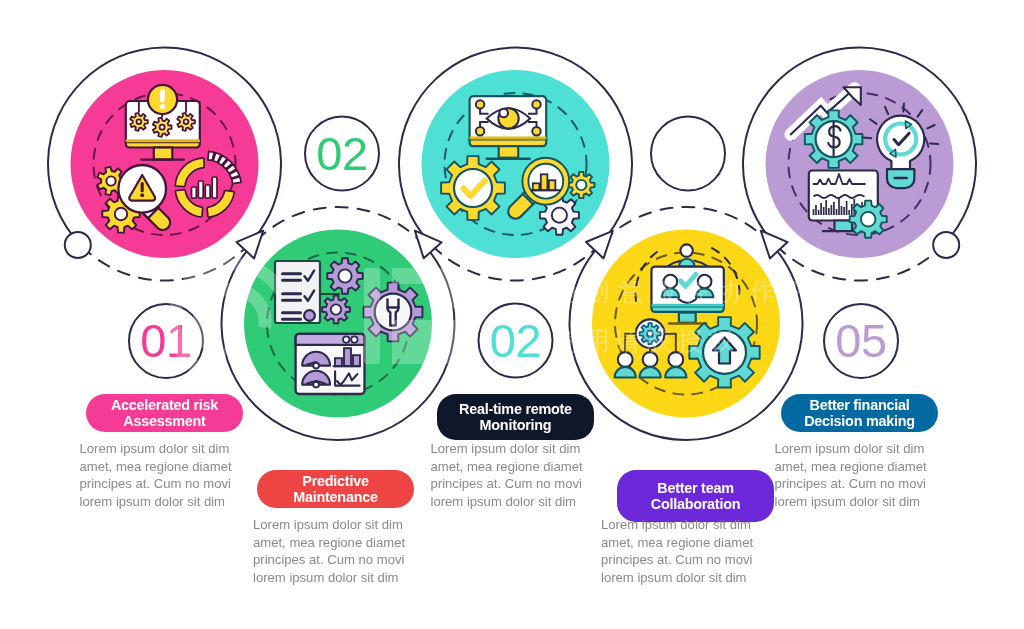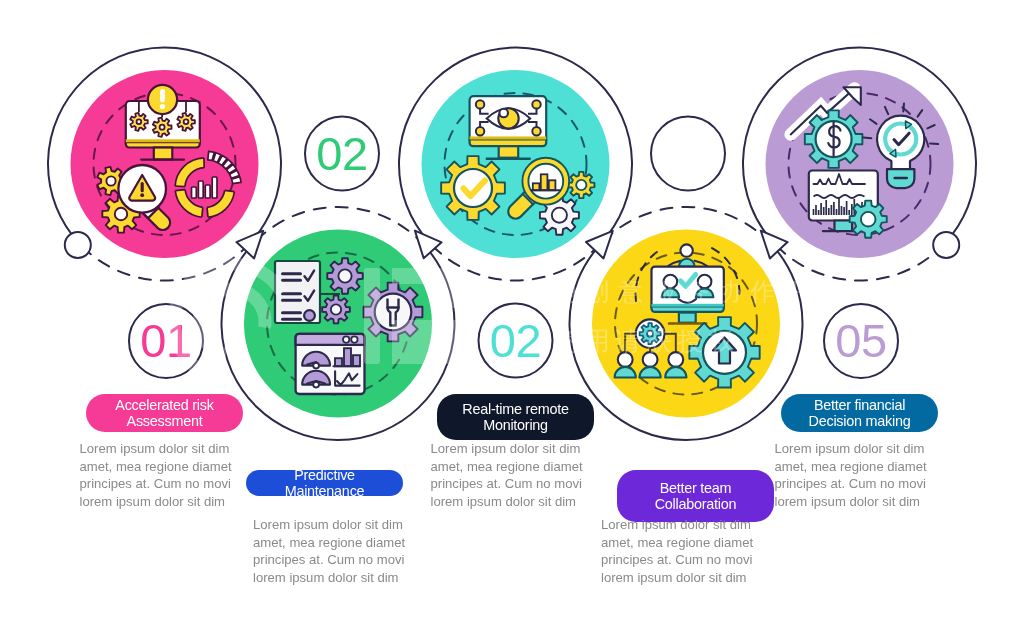--- a/index.html
+++ b/index.html
@@ -1,21 +1,21 @@
 <!DOCTYPE html>
 <html><head>
 <meta charset="utf-8">
 <style>
   html,body{margin:0;padding:0;}
   body{width:1024px;height:629px;background:#ffffff;overflow:hidden;
        font-family:"Liberation Sans",sans-serif;}
   #stage{position:relative;width:1024px;height:629px;background:#ffffff;}
   svg.layer{position:absolute;left:0;top:0;width:1024px;height:629px;}
   .pill{position:absolute;border-radius:19px;display:flex;align-items:center;
-        justify-content:center;text-align:center;color:#fff;font-weight:normal;
+        justify-content:center;text-align:center;color:#fff;font-weight:bold;
         font-size:14.4px;line-height:16.5px;white-space:pre-line;letter-spacing:-0.25px;}
   .bodytxt{position:absolute;color:#8a8a8a;font-size:13.1px;line-height:17.6px;
         text-align:left;white-space:pre-line;}
   .numtxt{position:absolute;text-align:center;font-weight:normal;font-size:47px;
         line-height:47px;letter-spacing:-0.5px;}
   .wmtext{position:absolute;color:rgba(255,255,255,0.30);font-family:Liberation Sans, sans-serif;
         white-space:nowrap;}
   .wm1{left:519px;top:275px;font-size:25px;letter-spacing:8px;}
   .wm2{left:527px;top:324px;font-size:26px;letter-spacing:5px;margin-left:26px;}
 </style>
@@ -316,21 +316,21 @@
 <circle cx="515.5" cy="340.5" r="37.0" fill="#ffffff" stroke="#2b2a4c" stroke-width="2.0"></circle>
 <circle cx="688.0" cy="153.5" r="37.0" fill="#ffffff" stroke="#2b2a4c" stroke-width="2.0"></circle>
 <circle cx="861.0" cy="341.0" r="37.0" fill="#ffffff" stroke="#2b2a4c" stroke-width="2.0"></circle>
   </svg>
 <div class="pill" style="left:86.0px;top:394.0px;width:157px;height:38px;background:#F53B95">Accelerated risk
 Assessment</div>
   <div class="bodytxt" style="left:79.5px;top:440.0px;width:170px">Lorem ipsum dolor sit dim
 amet, mea regione diamet
 principes at. Cum no movi
 lorem ipsum dolor sit dim</div>
-  <div class="pill" style="left:246px;top:470.0px;width:157px;height:26px;background:#1d4ed8">Predictive
+  <div class="pill" style="left:257px;top:470.0px;width:157px;height:38px;background:#ef4444">Predictive
 Maintenance</div>
   <div class="bodytxt" style="left:253.0px;top:516.0px;width:170px">Lorem ipsum dolor sit dim
 amet, mea regione diamet
 principes at. Cum no movi
 lorem ipsum dolor sit dim</div>
   <div class="pill" style="left:437.0px;top:394.0px;width:157px;height:46px;background:#0f172a">Real-time remote
 Monitoring</div>
   <div class="bodytxt" style="left:430.5px;top:440.0px;width:170px">Lorem ipsum dolor sit dim
 amet, mea regione diamet
 principes at. Cum no movi

